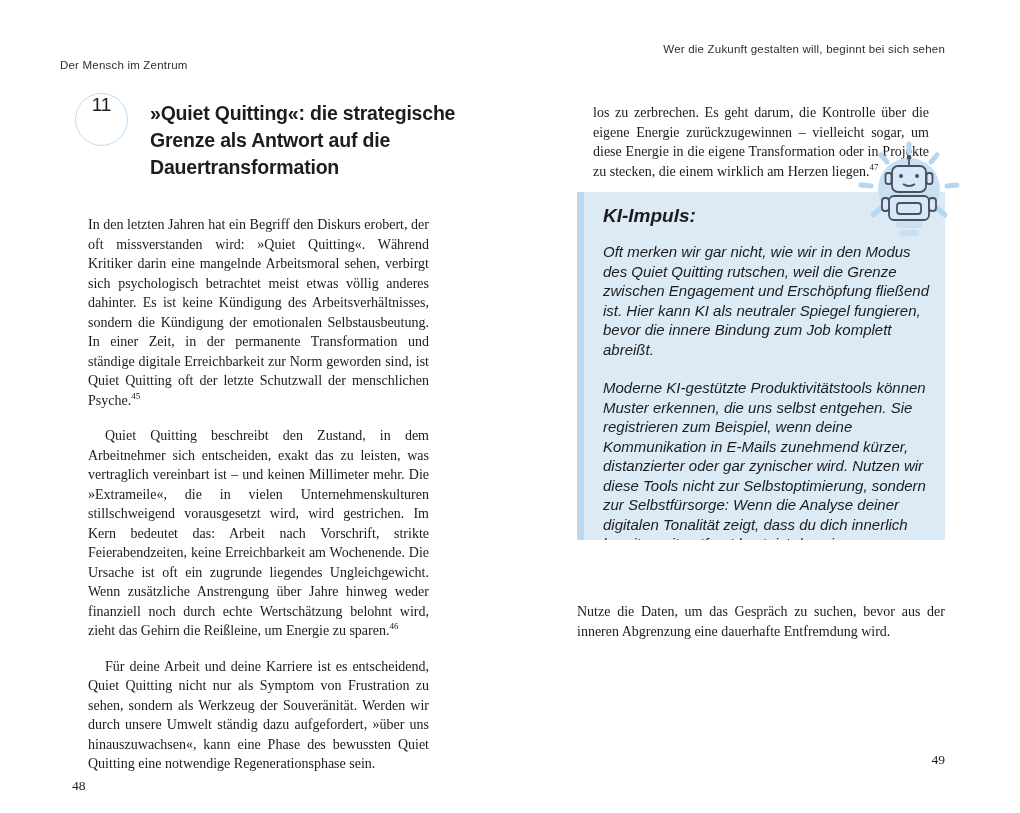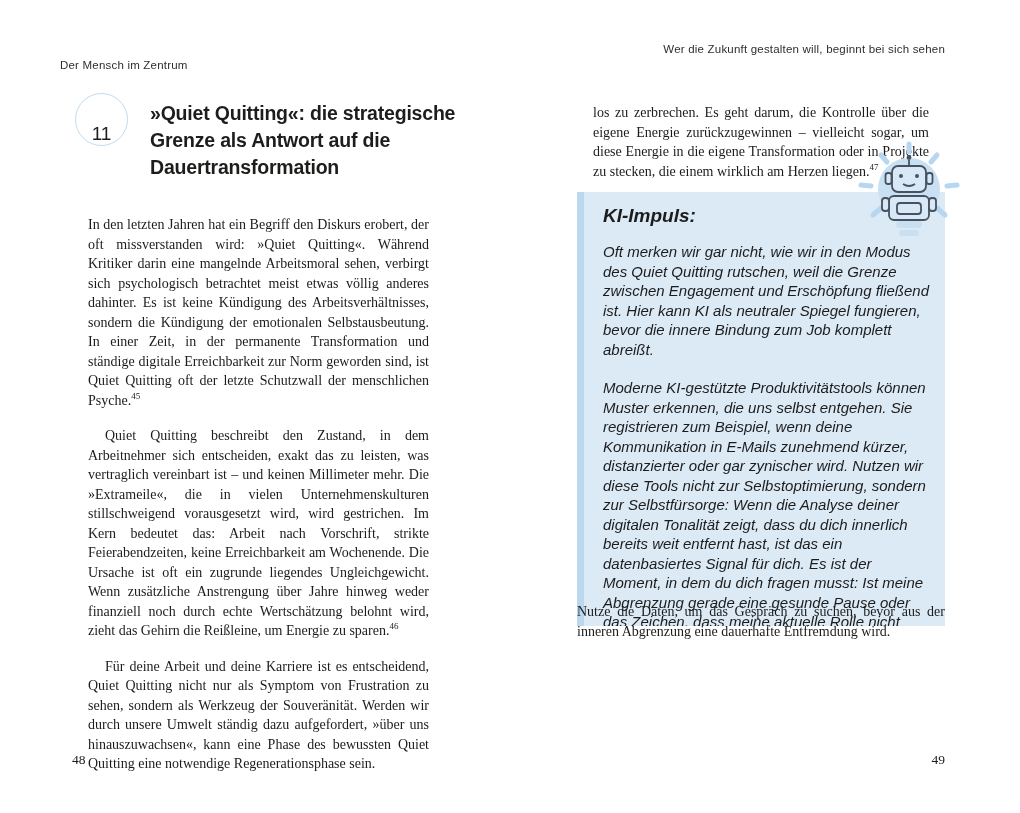--- a/index.html
+++ b/index.html
@@ -10,58 +10,58 @@
   .running-head {
     position:absolute; top:43px; font-family:"Liberation Sans", sans-serif;
     font-size:11.5px; color:#2e2e2e; letter-spacing:0.2px;
   }
   .running-head.left  { left:60px;margin-top:16px; }
   .running-head.right { right:75px; text-align:right; }
 
   .chapter-badge {
     position:absolute; left:75px; top:93px; width:53px; height:53px;
     border:1.5px solid #bedcf2; border-radius:50%; box-sizing:border-box;
-    display:flex; align-items:flex-end; justify-content:center;
+    display:flex; align-items:flex-start; justify-content:center;
     font-family:"Liberation Sans", sans-serif; font-size:19px; color:#1d1d1b;
   }
   .chapter-title {
     position:absolute; left:150px; top:100px; margin:0;
     font-family:"Liberation Sans", sans-serif; font-weight:bold;
     font-size:19.5px; line-height:27px; color:#1d1d1b; letter-spacing:-0.2px;
   }
   .chapter-title .tl { display:block; white-space:nowrap; }
 
   .body-col {
     position:absolute; font-size:14px; line-height:19.5px; color:#1b1b1b;
     text-align:justify;
   }
   .left-col      { left:72px;  top:199px; width:373px; }
   .right-col-top { left:577px; top:87px;  width:368px; }
   .body-col p { margin:16px; }
   .body-col p.indent { text-indent:17px; }
   sup { font-size:9px; line-height:0; }
 
   .ki-box {
-    position:absolute; left:577px; top:192px; width:368px; height:434px;
+    position:absolute; left:577px; top:192px; width:368px; height:348px;
     box-sizing:border-box; background:#dceaf6; border-left:7px solid #bcd8ee;
     padding:13px 15px 0 19px; overflow:hidden;
     font-family:"Liberation Sans", sans-serif; font-style:italic; color:#1c1c1c;
   }
   .ki-heading { font-size:19px; font-weight:bold; margin:0 0 15px 0; }
   .ki-p  { font-size:15px; line-height:19.5px; margin:0; }
   .ki-p + .ki-p { margin-top:19px; }
 
   .bot-icon { position:absolute; left:856px; top:141px; width:106px; height:100px; z-index:2; }
 
   .closing {
     position:absolute; left:577px; top:602px; width:368px;
     font-size:14px; line-height:19.5px; color:#1b1b1b; text-align:justify;
   }
   .folio { position:absolute; top:752px; font-size:13.5px; color:#1b1b1b; }
-  .folio.left  { left:72px; }
+  .folio.left  { left:72px;margin-top:26px; }
   .folio.right { right:75px; }
 </style>
 </head>
 <body>
 
 <div class="sheet">
 
   <div class="running-head left">Der Mensch im Zentrum</div>
   <div class="running-head right">Wer die Zukunft gestalten will, beginnt bei sich sehen</div>
 

